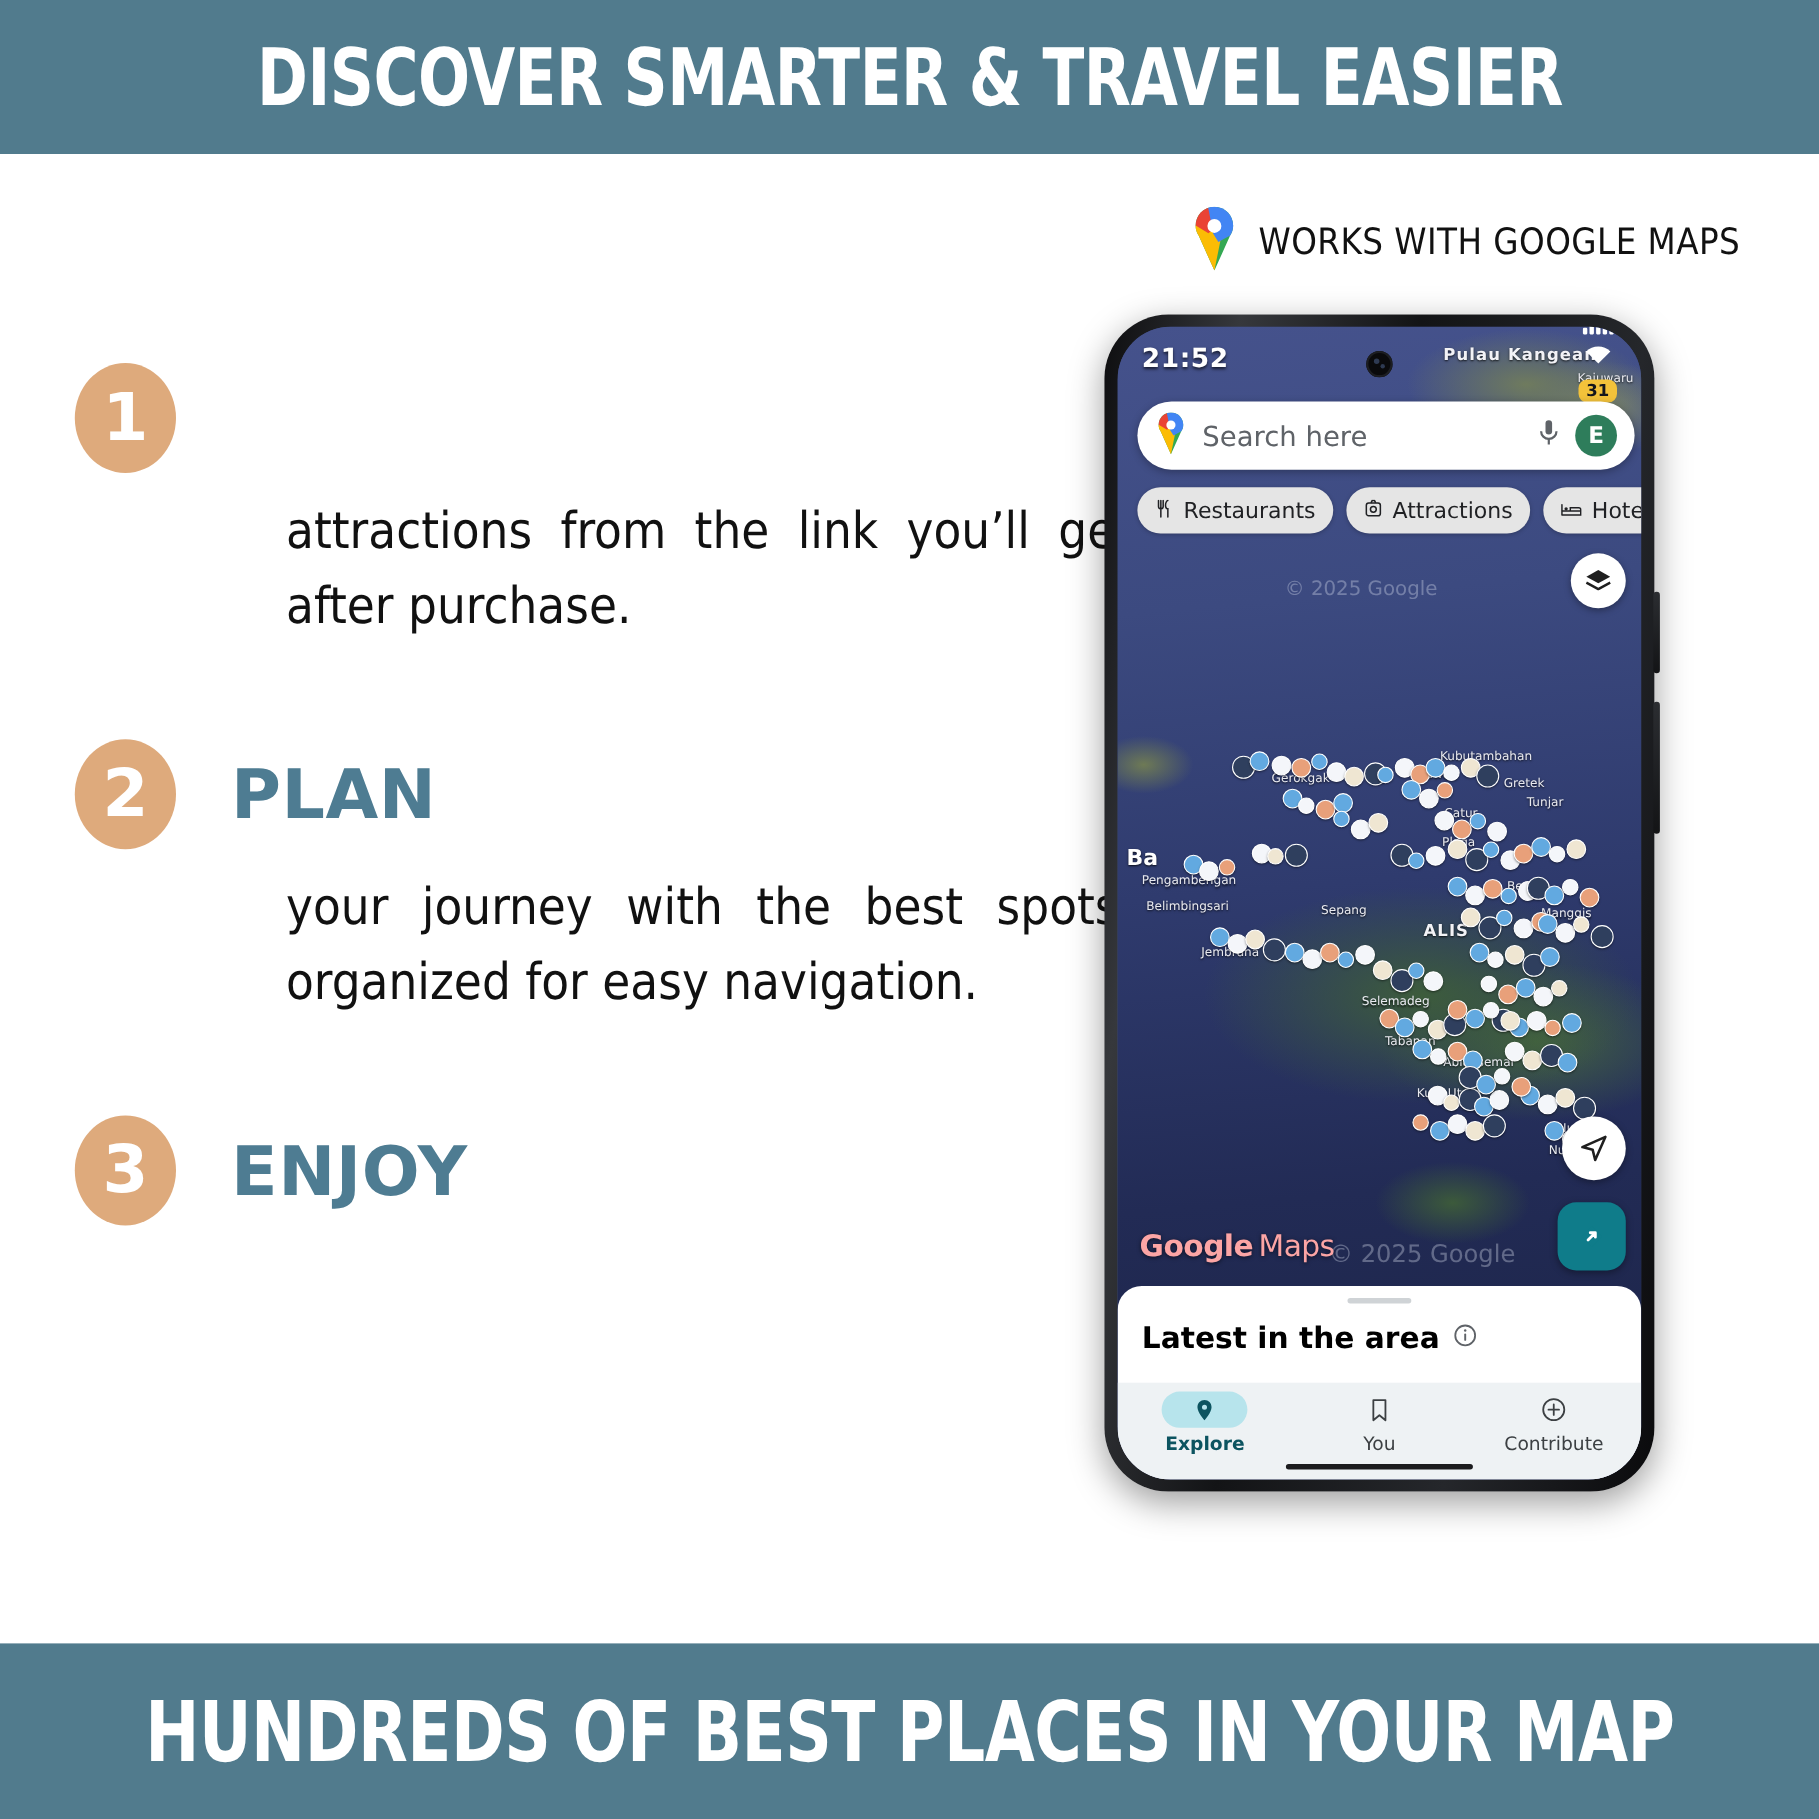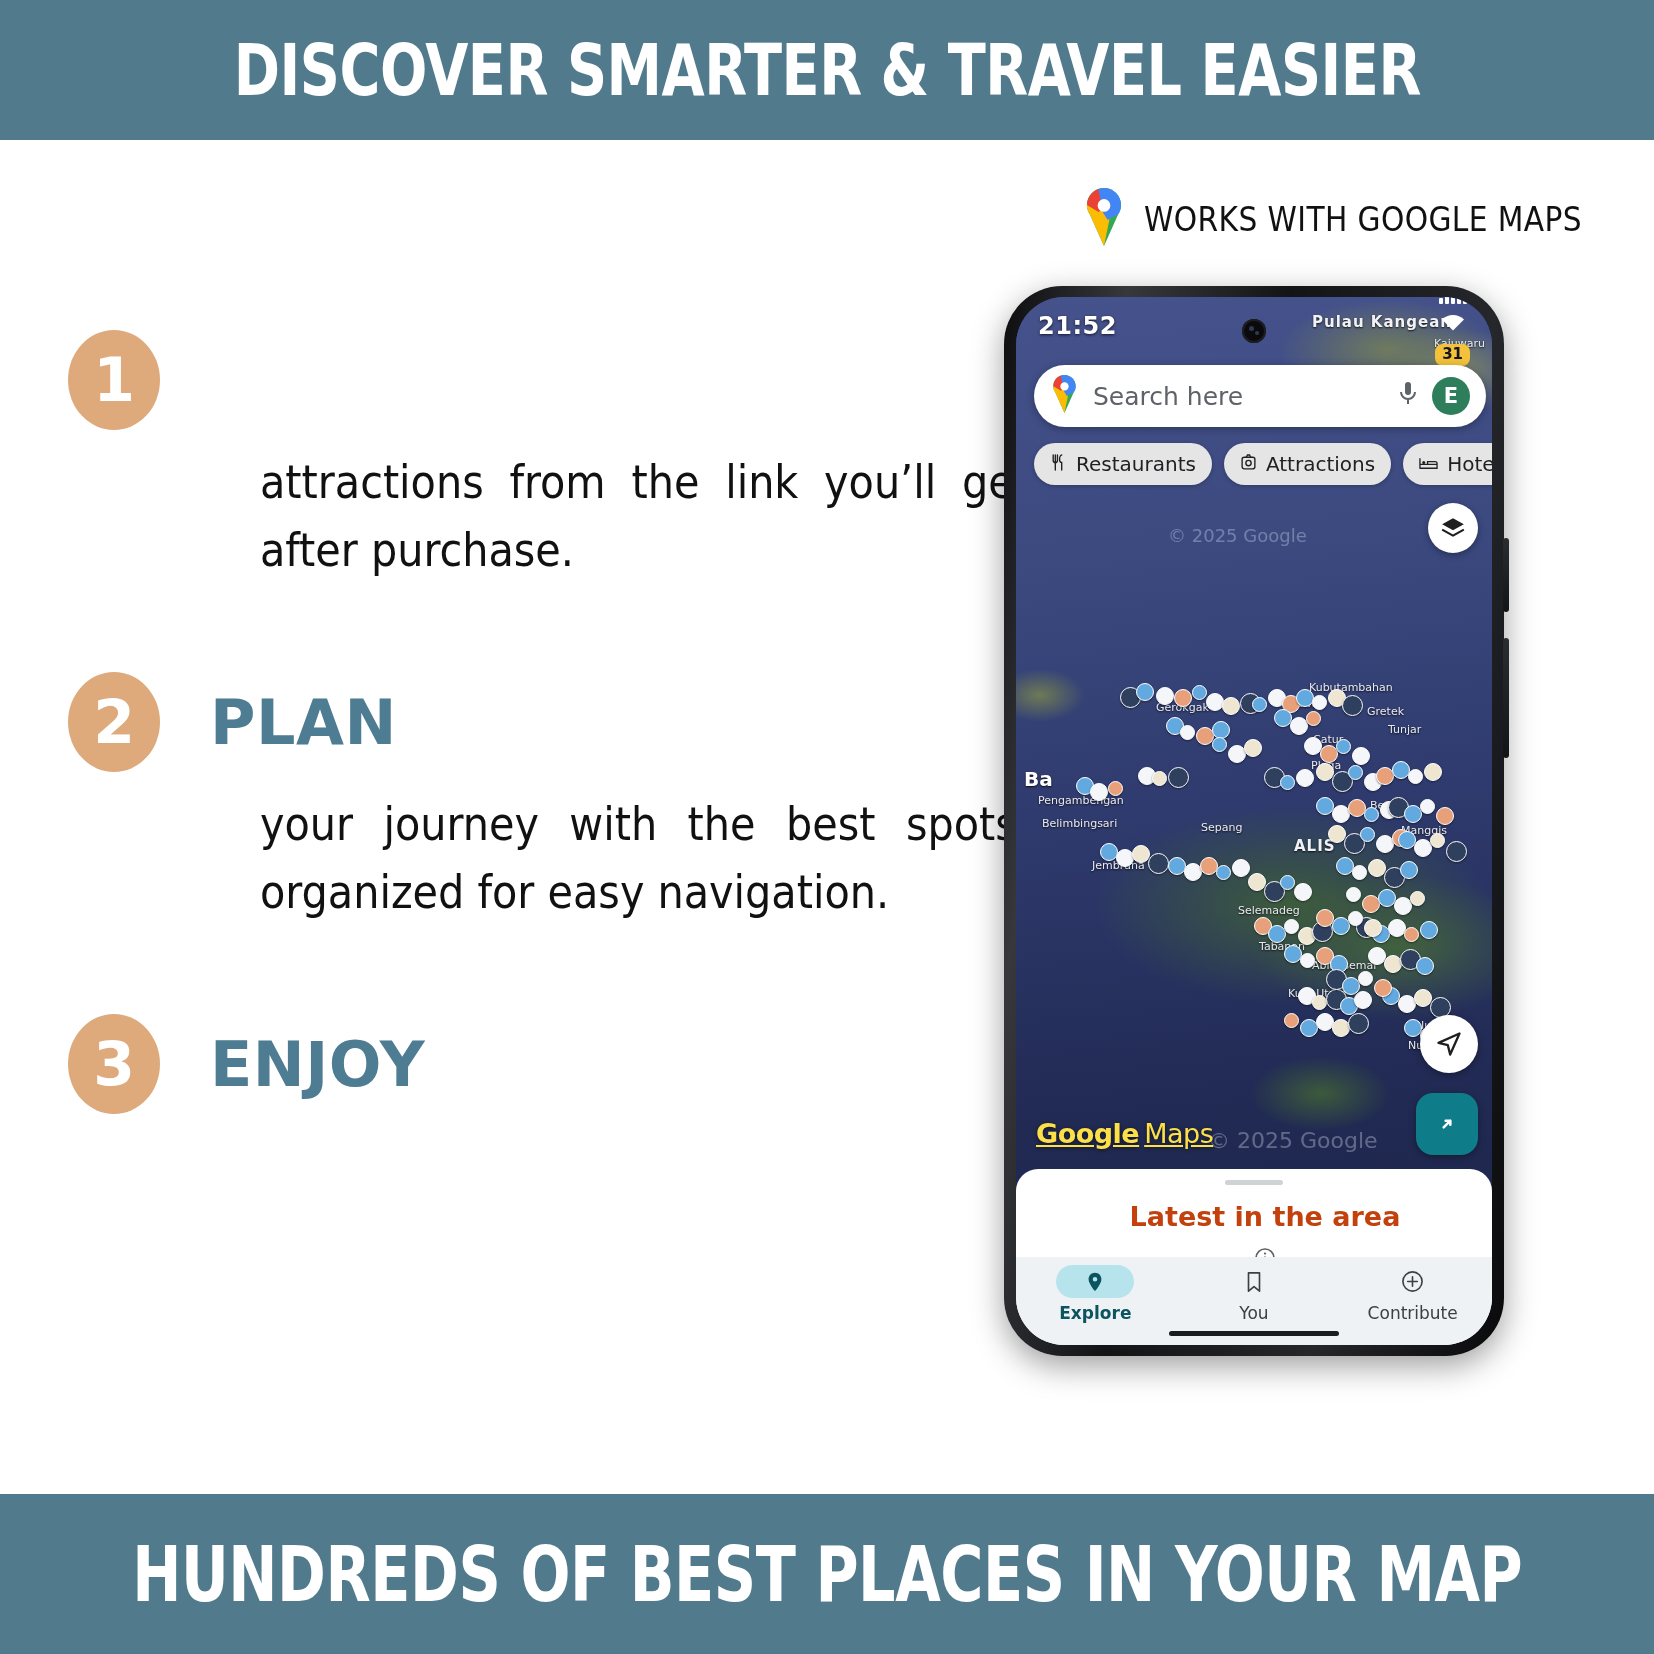--- a/index.html
+++ b/index.html
@@ -202,41 +202,39 @@
     display:flex;align-items:center;justify-content:center;
     box-shadow:0 2px 7px rgba(0,0,0,.35);z-index:6;
   }
   #layers-btn{right:14px;top:206px;width:50px;height:50px;}
   #locate-btn{right:14px;top:718px;width:58px;height:58px;}
   #directions-btn{right:14px;top:796px;width:62px;height:62px;border-radius:17px;background:#0f7c8a;}
 
   
   #gm-watermark{
     position:absolute;left:20px;bottom:196px;z-index:6;
-    color:#fde047;font-size:27px;font-weight:700;letter-spacing:-.5px;
+    color:#fca5a5;font-size:27px;font-weight:700;letter-spacing:-.5px;
     text-shadow:0 1px 4px rgba(0,0,0,.6);
     font-family:"DejaVu Sans","Liberation Sans",sans-serif;
-    text-decoration:underline;
   }
   #gm-watermark span{font-weight:400;margin-left:5px;}
 
   
   #sheet{
     position:absolute;left:0;right:0;bottom:0;height:176px;
     background:#fff;border-radius:22px 22px 0 0;z-index:7;
   }
   #grabber{
     width:58px;height:5px;border-radius:3px;background:#cfd3d6;
     margin:11px auto 0;
   }
   #sheet-title{
-    margin:16px 0 0 22px;font-size:27px;font-weight:700;color:#c2410c;
+    margin:16px 0 0 22px;font-size:27px;font-weight:700;color:#000000;
     display:flex;align-items:center;gap:12px;
     font-family:"DejaVu Sans","Liberation Sans",sans-serif;
-    flex-direction:column;
   }
   #navbar{
     position:absolute;left:0;right:0;bottom:0;height:88px;
     background:#eef2f4;display:flex;align-items:flex-start;
     padding-top:8px;box-sizing:border-box;
   }
   .nav-item{flex:1;display:flex;flex-direction:column;align-items:center;gap:5px;}
   .nav-pill{
     width:78px;height:33px;border-radius:17px;
     display:flex;align-items:center;justify-content:center;

